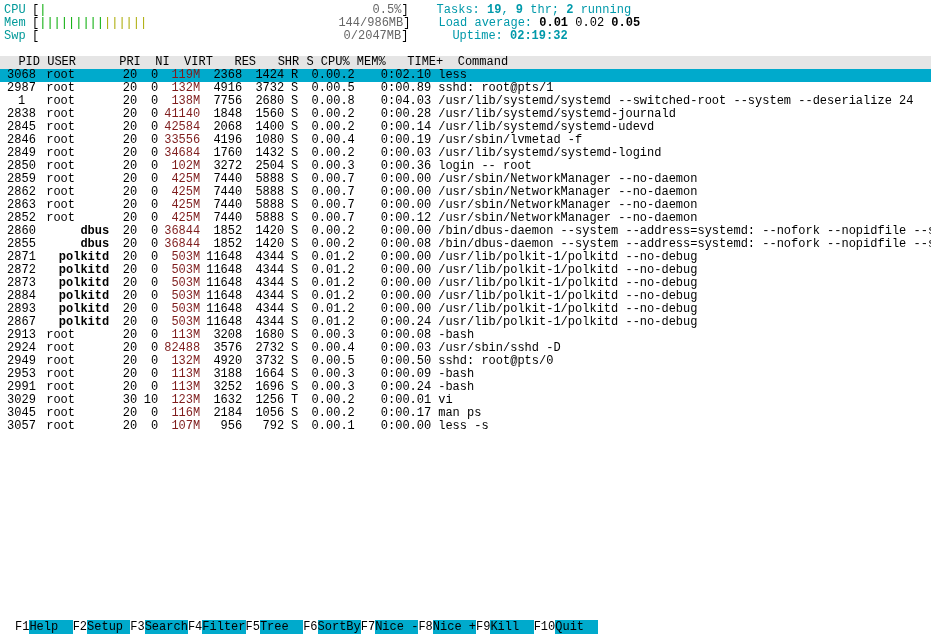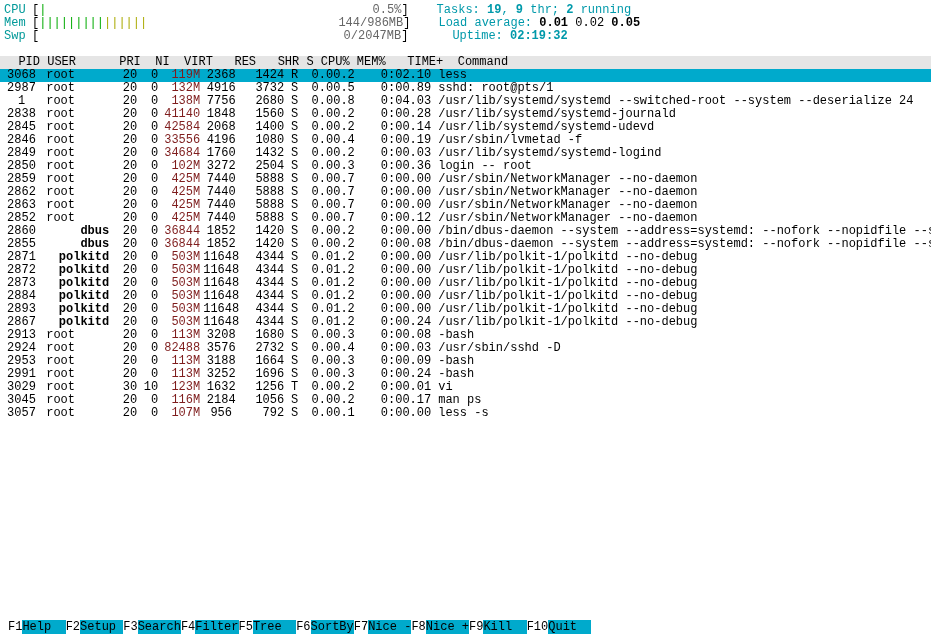--- a/index.html
+++ b/index.html
@@ -34,31 +34,31 @@
   white-space: pre;
   padding-left: 4px;
   color: #000;
 }
 .proc-row.selected { background: #00aacc; }
 .pid { display: inline-block; width: 35px; text-align: center; }
 .user { display: inline-block; width: 63px; }
 .pri { display: inline-block; width: 28px; text-align: right; }
 .ni { display: inline-block; width: 21px; text-align: right; }
 .virt { display: inline-block; width: 42px; text-align: right; color: #7f1d1d; }
-.res { display: inline-block; width: 42px; text-align: center; }
+.res { display: inline-block; width: 42px; text-align: right; }
 .shr { display: inline-block; width: 42px; text-align: right; }
 .s { display: inline-block; width: 14px; text-align: right; }
 .cpu { display: inline-block; width: 35px; text-align: right; }
 .mem { display: inline-block; width: 35px; text-align: left; }
 .time { display: inline-block; width: 63px; text-align: right; }
 .cmd { display: inline-block; padding-left: 7px; }
 .footer {
   position: absolute;
   bottom: 2px;
-  left: 8px;
+  left: 15px;
   white-space: pre;
   margin-top: 27px;
 }
 .fkey { color: #000; background: #fff; }
 .flabel { color: #000; background: #00aacc; }
 </style>
 </head>
 <body>
 
 <div class="header">
@@ -96,20 +96,21 @@
     <div class="proc-row"><span class="pid">2860</span> <span class="user bold">dbus</span><span class="pri">20</span><span class="ni">0</span><span class="virt">36844</span><span class="res">1852</span><span class="shr">1420</span><span class="s">S</span><span class="cpu">0.0</span><span class="mem">0.2</span><span class="time">0:00.00</span><span class="cmd">/bin/dbus-daemon --system --address=systemd: --nofork --nopidfile --s</span></div>
     <div class="proc-row"><span class="pid">2855</span> <span class="user bold">dbus</span><span class="pri">20</span><span class="ni">0</span><span class="virt">36844</span><span class="res">1852</span><span class="shr">1420</span><span class="s">S</span><span class="cpu">0.0</span><span class="mem">0.2</span><span class="time">0:00.08</span><span class="cmd">/bin/dbus-daemon --system --address=systemd: --nofork --nopidfile --s</span></div>
     <div class="proc-row"><span class="pid">2871</span> <span class="user bold">polkitd</span><span class="pri">20</span><span class="ni">0</span><span class="virt">503M</span><span class="res">11648</span><span class="shr">4344</span><span class="s">S</span><span class="cpu">0.0</span><span class="mem">1.2</span><span class="time">0:00.00</span><span class="cmd">/usr/lib/polkit-1/polkitd --no-debug</span></div>
     <div class="proc-row"><span class="pid">2872</span> <span class="user bold">polkitd</span><span class="pri">20</span><span class="ni">0</span><span class="virt">503M</span><span class="res">11648</span><span class="shr">4344</span><span class="s">S</span><span class="cpu">0.0</span><span class="mem">1.2</span><span class="time">0:00.00</span><span class="cmd">/usr/lib/polkit-1/polkitd --no-debug</span></div>
     <div class="proc-row"><span class="pid">2873</span> <span class="user bold">polkitd</span><span class="pri">20</span><span class="ni">0</span><span class="virt">503M</span><span class="res">11648</span><span class="shr">4344</span><span class="s">S</span><span class="cpu">0.0</span><span class="mem">1.2</span><span class="time">0:00.00</span><span class="cmd">/usr/lib/polkit-1/polkitd --no-debug</span></div>
     <div class="proc-row"><span class="pid">2884</span> <span class="user bold">polkitd</span><span class="pri">20</span><span class="ni">0</span><span class="virt">503M</span><span class="res">11648</span><span class="shr">4344</span><span class="s">S</span><span class="cpu">0.0</span><span class="mem">1.2</span><span class="time">0:00.00</span><span class="cmd">/usr/lib/polkit-1/polkitd --no-debug</span></div>
     <div class="proc-row"><span class="pid">2893</span> <span class="user bold">polkitd</span><span class="pri">20</span><span class="ni">0</span><span class="virt">503M</span><span class="res">11648</span><span class="shr">4344</span><span class="s">S</span><span class="cpu">0.0</span><span class="mem">1.2</span><span class="time">0:00.00</span><span class="cmd">/usr/lib/polkit-1/polkitd --no-debug</span></div>
     <div class="proc-row"><span class="pid">2867</span> <span class="user bold">polkitd</span><span class="pri">20</span><span class="ni">0</span><span class="virt">503M</span><span class="res">11648</span><span class="shr">4344</span><span class="s">S</span><span class="cpu">0.0</span><span class="mem">1.2</span><span class="time">0:00.24</span><span class="cmd">/usr/lib/polkit-1/polkitd --no-debug</span></div>
     <div class="proc-row"><span class="pid">2913</span> <span class="user">root</span><span class="pri">20</span><span class="ni">0</span><span class="virt">113M</span><span class="res">3208</span><span class="shr">1680</span><span class="s">S</span><span class="cpu">0.0</span><span class="mem">0.3</span><span class="time">0:00.08</span><span class="cmd">-bash</span></div>
     <div class="proc-row"><span class="pid">2924</span> <span class="user">root</span><span class="pri">20</span><span class="ni">0</span><span class="virt">82488</span><span class="res">3576</span><span class="shr">2732</span><span class="s">S</span><span class="cpu">0.0</span><span class="mem">0.4</span><span class="time">0:00.03</span><span class="cmd">/usr/sbin/sshd -D</span></div>
+    <div class="proc-row"><span class="pid">2949</span> <span class="user">root</span><span class="pri">20</span><span class="ni">0</span><span class="virt">132M</span><span class="res">4920</span><span class="shr">3732</span><span class="s">S</span><span class="cpu">0.0</span><span class="mem">0.5</span><span class="time">0:00.50</span><span class="cmd">sshd: root@pts/0</span></div>
     <div class="proc-row"><span class="pid">2953</span> <span class="user">root</span><span class="pri">20</span><span class="ni">0</span><span class="virt">113M</span><span class="res">3188</span><span class="shr">1664</span><span class="s">S</span><span class="cpu">0.0</span><span class="mem">0.3</span><span class="time">0:00.09</span><span class="cmd">-bash</span></div>
     <div class="proc-row"><span class="pid">2991</span> <span class="user">root</span><span class="pri">20</span><span class="ni">0</span><span class="virt">113M</span><span class="res">3252</span><span class="shr">1696</span><span class="s">S</span><span class="cpu">0.0</span><span class="mem">0.3</span><span class="time">0:00.24</span><span class="cmd">-bash</span></div>
     <div class="proc-row"><span class="pid">3029</span> <span class="user">root</span><span class="pri">30</span><span class="ni">10</span><span class="virt">123M</span><span class="res">1632</span><span class="shr">1256</span><span class="s">T</span><span class="cpu">0.0</span><span class="mem">0.2</span><span class="time">0:00.01</span><span class="cmd">vi</span></div>
     <div class="proc-row"><span class="pid">3045</span> <span class="user">root</span><span class="pri">20</span><span class="ni">0</span><span class="virt">116M</span><span class="res">2184</span><span class="shr">1056</span><span class="s">S</span><span class="cpu">0.0</span><span class="mem">0.2</span><span class="time">0:00.17</span><span class="cmd">man ps</span></div>
     <div class="proc-row"><span class="pid">3057</span> <span class="user">root</span><span class="pri">20</span><span class="ni">0</span><span class="virt">107M</span><span class="res">956</span><span class="shr">792</span><span class="s">S</span><span class="cpu">0.0</span><span class="mem">0.1</span><span class="time">0:00.00</span><span class="cmd">less -s</span></div>
   </div>
 
 <div class="footer" id="footer"><span class="fkey">F1</span><span class="flabel">Help  </span><span class="fkey">F2</span><span class="flabel">Setup </span><span class="fkey">F3</span><span class="flabel">Search</span><span class="fkey">F4</span><span class="flabel">Filter</span><span class="fkey">F5</span><span class="flabel">Tree  </span><span class="fkey">F6</span><span class="flabel">SortBy</span><span class="fkey">F7</span><span class="flabel">Nice -</span><span class="fkey">F8</span><span class="flabel">Nice +</span><span class="fkey">F9</span><span class="flabel">Kill  </span><span class="fkey">F10</span><span class="flabel">Quit  </span></div>
 
 </body></html>

